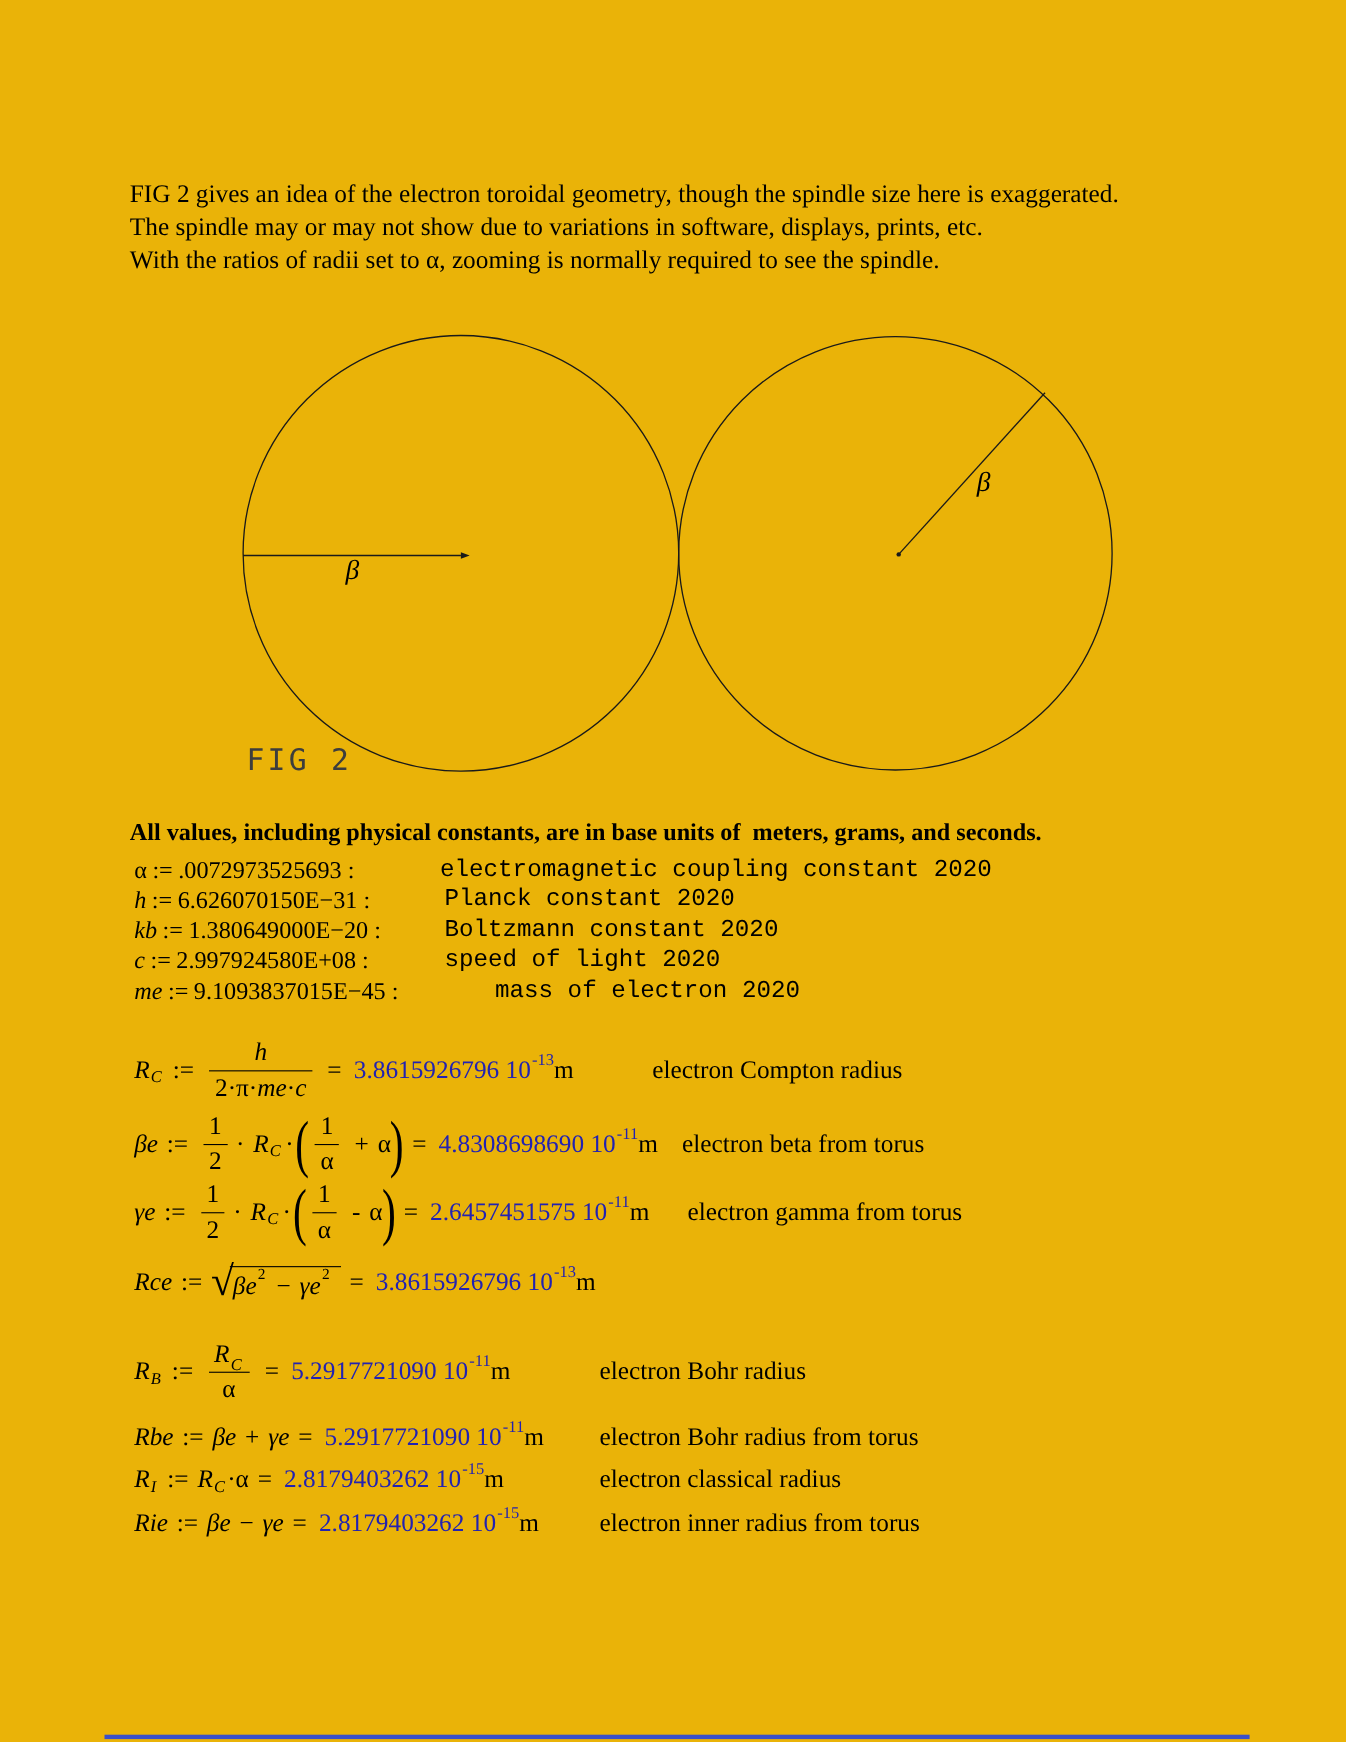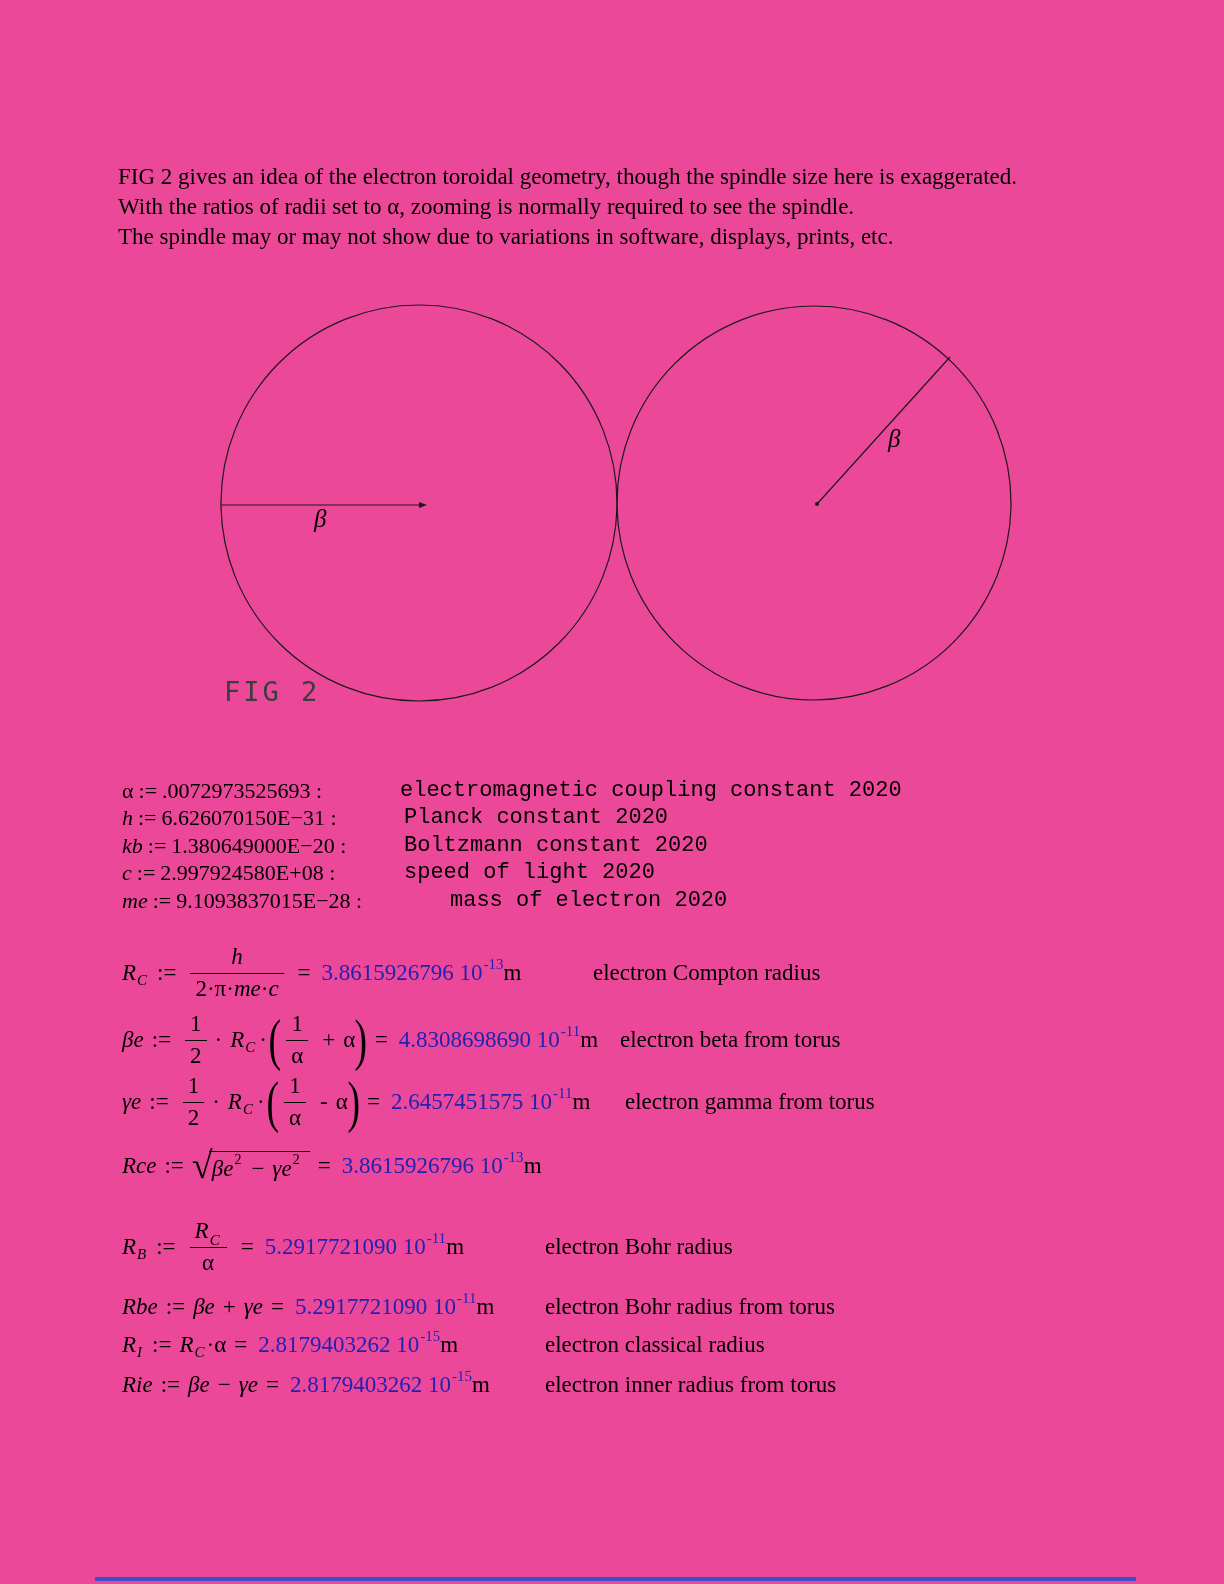--- a/index.html
+++ b/index.html
@@ -1,16 +1,16 @@
 <!DOCTYPE html>
 <html><head>
 <meta charset="utf-8">
 <style>
   html,body{margin:0;padding:0;background:#fff;}
-  .page{position:relative;width:1224px;height:1584px;background:#ec4899;overflow:hidden;
+  .page{position:relative;width:1224px;height:1584px;background:#eab308;overflow:hidden;
         font-family:"Liberation Serif", serif;color:#000;}
   
   .intro{position:absolute;left:118px;top:162px;font-size:23px;line-height:30px;white-space:nowrap;}
   
   .fig-svg{position:absolute;left:0;top:0;width:1224px;height:1584px;pointer-events:none;}
   .beta{position:absolute;font-style:italic;font-size:25px;line-height:1;}
   .beta-left{left:314px;top:506px;}
   .beta-right{left:888px;top:426px;}
   .figcap{position:absolute;left:224px;top:678px;font-family:"DejaVu Sans Mono", monospace;
           font-size:27px;letter-spacing:3px;color:#3d3d3d;line-height:1;}
@@ -43,56 +43,57 @@
   
   .bottom-rule{position:absolute;left:95px;top:1577px;width:1041px;height:4px;background:#3b50c8;}
 </style>
 </head>
 <body>
 
 <div class="page">
 
   <div class="intro">
     <div>FIG 2 gives an idea of the electron toroidal geometry, though the spindle size here is exaggerated.</div>
+    <div>The spindle may or may not show due to variations in software, displays, prints, etc.</div>
     <div>With the ratios of radii set to α, zooming is normally required to see the spindle.</div>
-    <div>The spindle may or may not show due to variations in software, displays, prints, etc.</div>
   </div>
 
   <svg class="fig-svg" viewBox="0 0 1224 1584">
     <circle cx="419" cy="503" r="198" fill="none" stroke="#1a1a1a" stroke-width="1.2"></circle>
     <circle cx="814" cy="503" r="197" fill="none" stroke="#1a1a1a" stroke-width="1.2"></circle>
     <line x1="221" y1="505" x2="419" y2="505" stroke="#1a1a1a" stroke-width="1.2"></line>
     <polygon points="419,502 427,505 419,508" fill="#1a1a1a"></polygon>
     <circle cx="817" cy="504" r="2" fill="#1a1a1a"></circle>
     <line x1="817" y1="504" x2="950" y2="357" stroke="#1a1a1a" stroke-width="1.2"></line>
   </svg>
   <span class="beta beta-left">β</span>
   <span class="beta beta-right">β</span>
   <div class="figcap">FIG 2</div>
 
+  <div class="units-heading">All values, including physical constants, are in base units of  meters, grams, and seconds.</div>
 
   <div class="constants">
     <div class="crow">
       <span class="up">α</span><span class="cassign">:=</span><span>.0072973525693 :</span>
       <span class="cdesc" style="left:278px">electromagnetic coupling constant 2020</span>
     </div>
     <div class="crow">
       <span class="it">h</span><span class="cassign">:=</span><span>6.626070150E−31 :</span>
       <span class="cdesc" style="left:282px">Planck constant 2020</span>
     </div>
     <div class="crow">
       <span class="it">kb</span><span class="cassign">:=</span><span>1.380649000E−20 :</span>
       <span class="cdesc" style="left:282px">Boltzmann constant 2020</span>
     </div>
     <div class="crow">
       <span class="it">c</span><span class="cassign">:=</span><span>2.997924580E+08 :</span>
       <span class="cdesc" style="left:282px">speed of light 2020</span>
     </div>
     <div class="crow">
-      <span class="it">me</span><span class="cassign">:=</span><span>9.1093837015E−28 :</span>
+      <span class="it">me</span><span class="cassign">:=</span><span>9.1093837015E−45 :</span>
       <span class="cdesc" style="left:328px">mass of electron 2020</span>
     </div>
   </div>
 
   <div class="frow" style="top:941px;height:64px">
     <span class="it">R</span>
       <span class="sub">C</span>
     <span class="op">:=</span>
     <span class="frac">
       <span class="num it">h</span>

